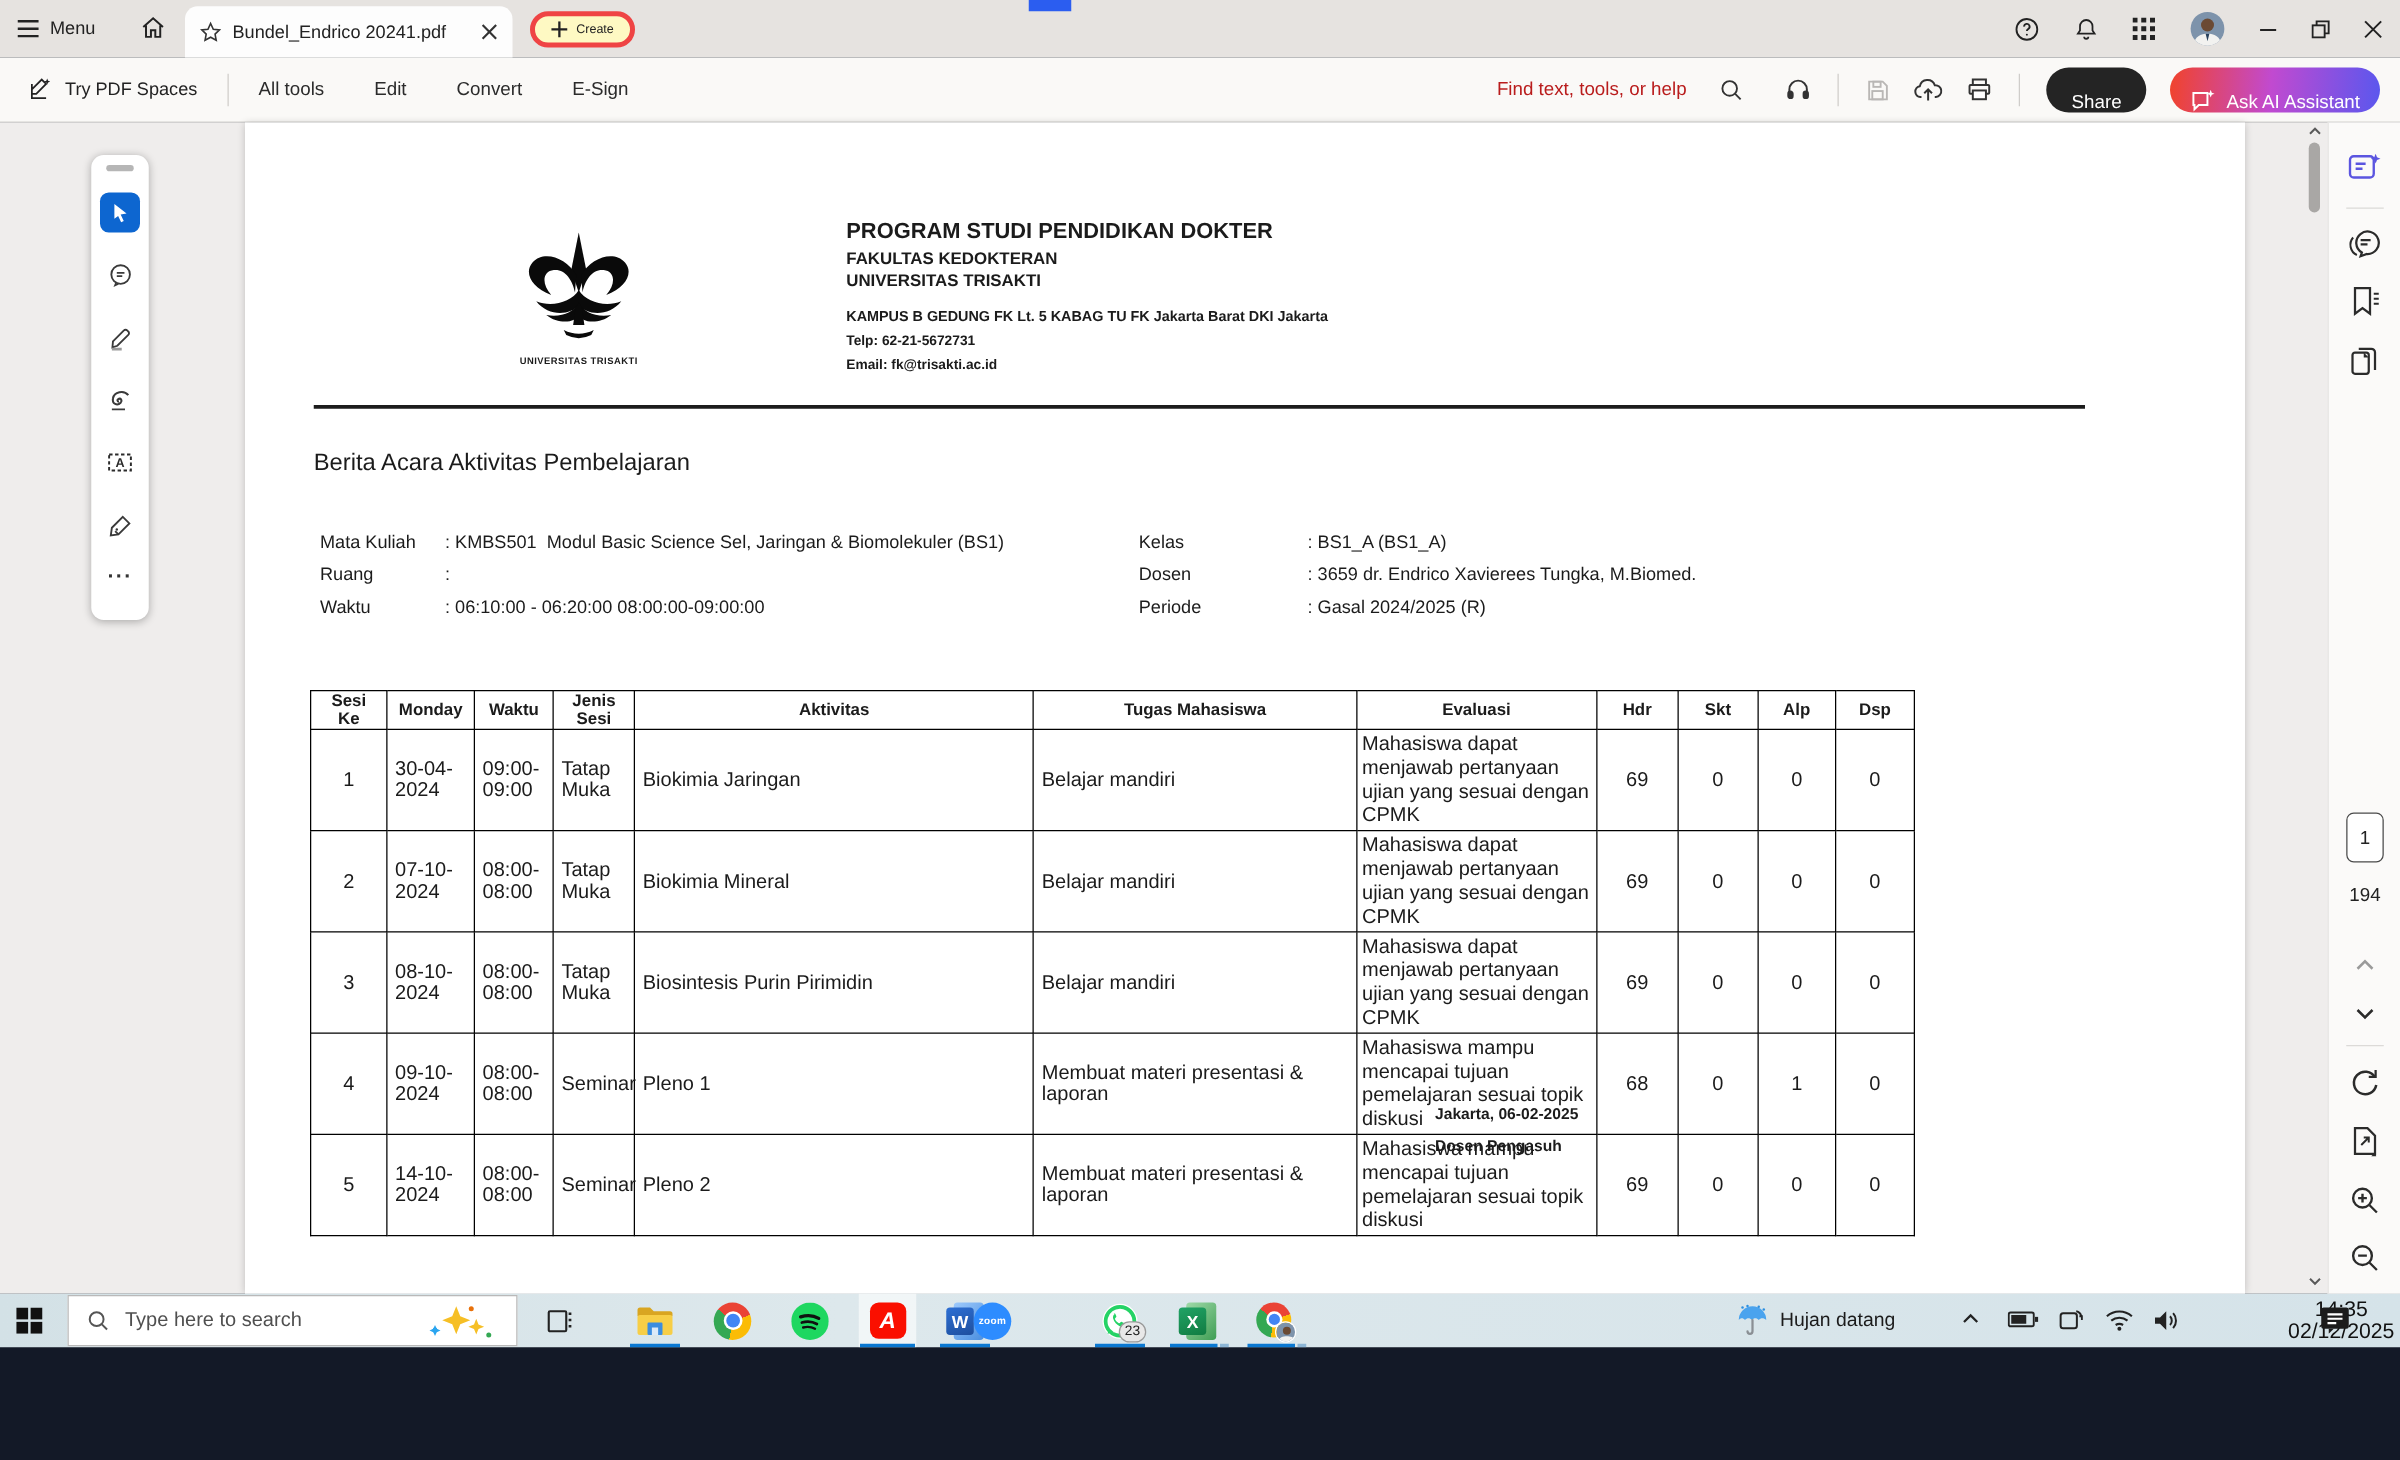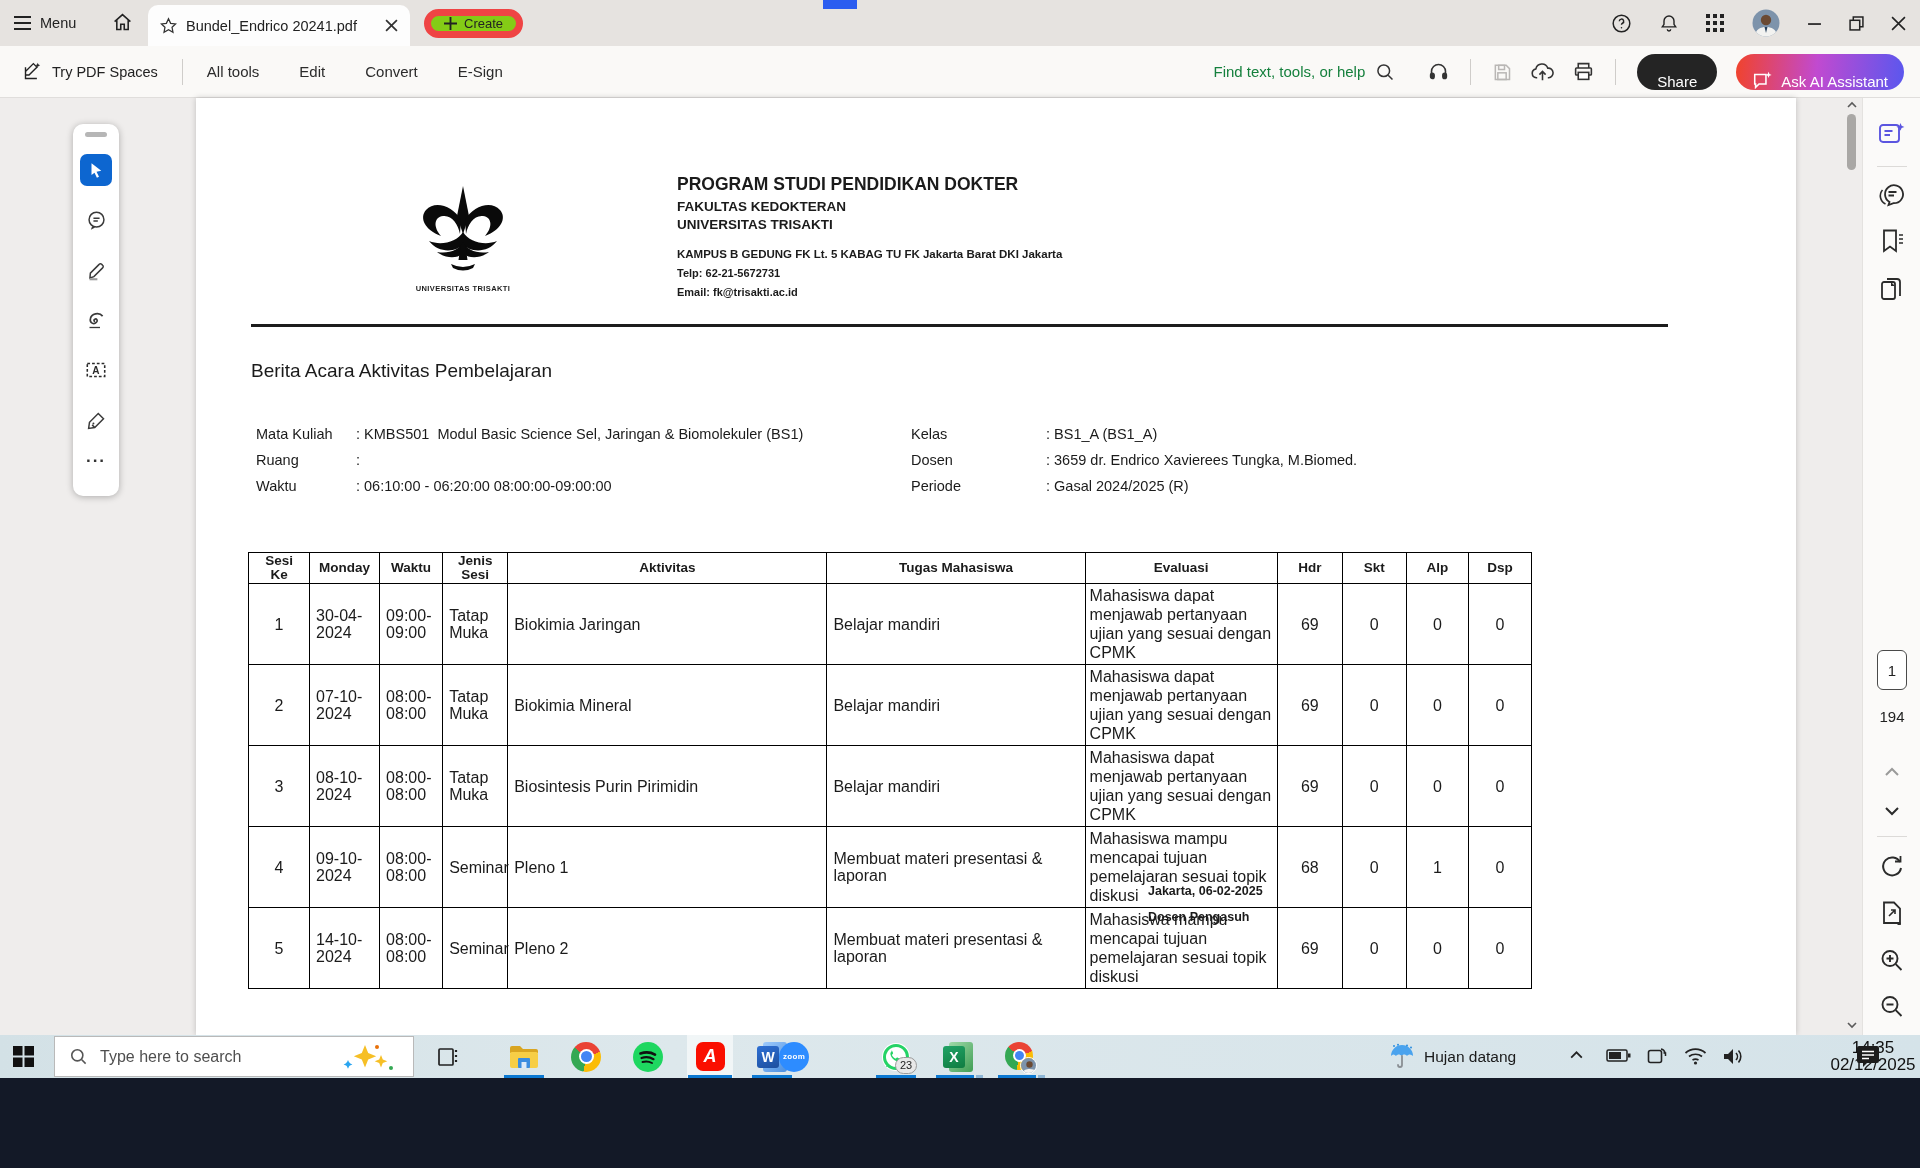--- a/index.html
+++ b/index.html
@@ -5,32 +5,32 @@
   *{box-sizing:border-box;margin:0;padding:0}
   html,body{width:1920px;height:1168px}
   body{position:relative;overflow:hidden;background:#131927;font-family:"Liberation Sans",sans-serif;color:#1b1b1b}
   svg{display:block}
   
   .titlebar{position:absolute;left:0;top:0;width:1920px;height:46px;background:#e6e3e0}
   .menu-btn{position:absolute;left:14px;top:0;height:46px;display:flex;align-items:center;gap:9px;font-size:14.5px;color:#222;cursor:pointer}
   .home-btn{position:absolute;left:112px;top:12px}
   .doc-tab{position:absolute;left:148px;top:5px;width:262px;height:41px;background:#fdfdfd;border-radius:10px 10px 0 0;display:flex;align-items:center;gap:9px;padding:0 12px}
   .doc-tab .title{font-size:14.5px;color:#222;white-space:nowrap;overflow:hidden;flex:1}
-  .create-btn{position:absolute;left:424px;top:9px;height:29px;border:7px solid #ef4444;border-radius:15px;display:flex;align-items:center;gap:7px;padding:0 13px;font-size:13px;color:#222;background:#84cc16}
+  .create-btn{position:absolute;left:424px;top:9px;height:29px;border:4px solid #ef4444;border-radius:15px;display:flex;align-items:center;gap:7px;padding:0 13px;font-size:10px;color:#222;background:#fef9c3}
   .tb-right{position:absolute;right:14px;top:0;height:46px;display:flex;align-items:center;gap:27px}
   .blue-tick{position:absolute;left:823px;top:0;width:34px;height:9px;background:#2b5df0}
   
   .toolbar{position:absolute;left:0;top:46px;width:1920px;height:52px;background:#faf9f7;border-bottom:1px solid #e0dedc;display:flex;align-items:center}
   .tool-left{display:flex;align-items:center;margin-left:22px;gap:0}
   .spaces{display:flex;align-items:center;gap:9px;font-size:14.5px;color:#222}
   .vdiv{width:1px;height:26px;background:#cfcdca;margin:0 24px}
   .nav-items{display:flex;align-items:center;gap:40px;font-size:15px;color:#2b2b2b}
   .nav-item{cursor:pointer}
   .tool-right{margin-left:auto;display:flex;align-items:center;gap:19px;margin-right:16px}
-  .findbox{display:flex;align-items:center;gap:10px;font-size:15px;color:#15803d}
+  .findbox{display:flex;align-items:center;gap:26px;font-size:15px;color:#b91c1c}
   .pill{height:36px;border-radius:18px;display:flex;align-items:flex-end;gap:8px;padding:0 20px;font-size:15px;color:#fff;cursor:pointer}
   .share-pill{background:#242424}
   .ai-pill{background:linear-gradient(95deg,#f1432b 0%,#c14ad0 48%,#5a57ee 100%);padding:0 16px}
   
   .doc-area{position:absolute;left:0;top:98px;width:1920px;height:937px;background:#efedec}
   .page{position:absolute;left:196px;top:0;width:1600px;height:937px;background:#fff;box-shadow:0 0 6px rgba(0,0,0,.20)}
   
   .left-tools{position:absolute;left:73px;top:26px;width:46px;height:372px;background:#fff;border-radius:10px;box-shadow:0 1px 7px rgba(0,0,0,.28);display:flex;flex-direction:column;align-items:center;padding-top:8px}
   .grab{width:22px;height:5px;border-radius:3px;background:#b6b6b6;margin-bottom:8px}
   .ltool{width:32px;height:32px;border-radius:7px;display:flex;align-items:center;justify-content:center;margin:9px 0;cursor:pointer}

